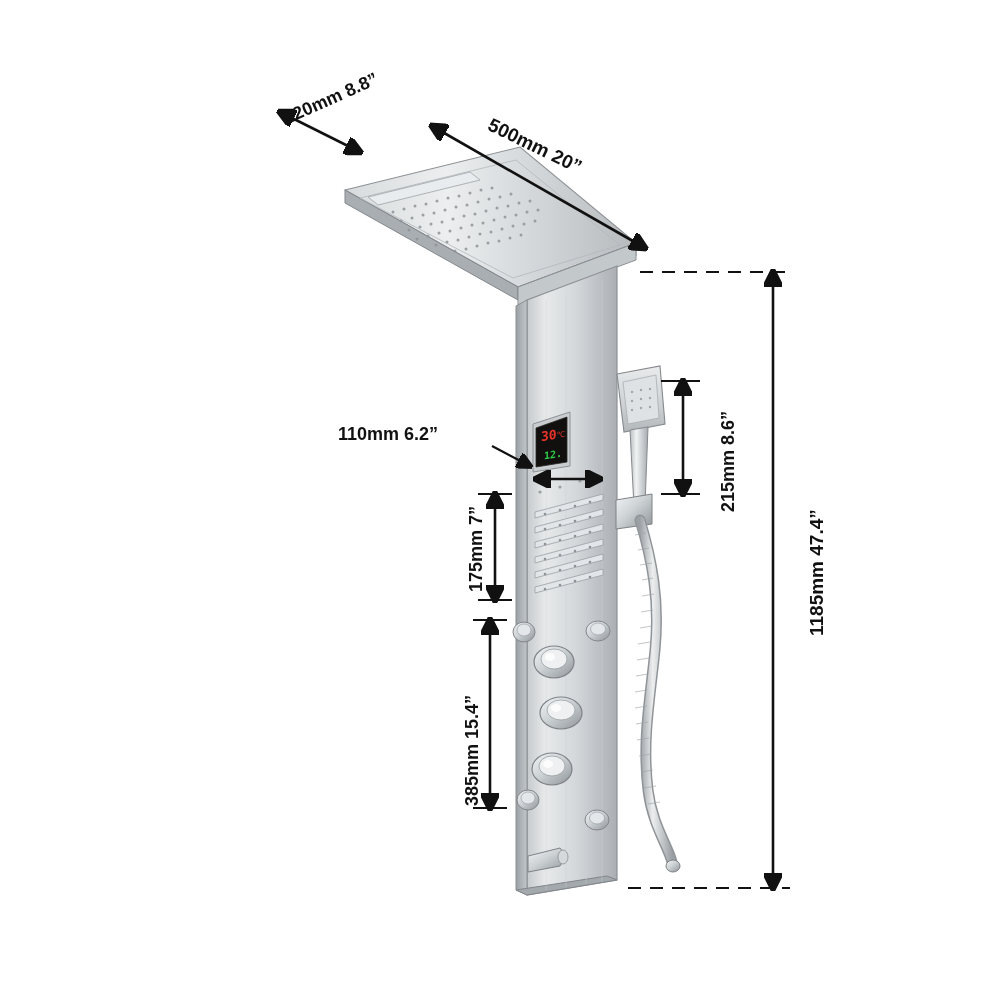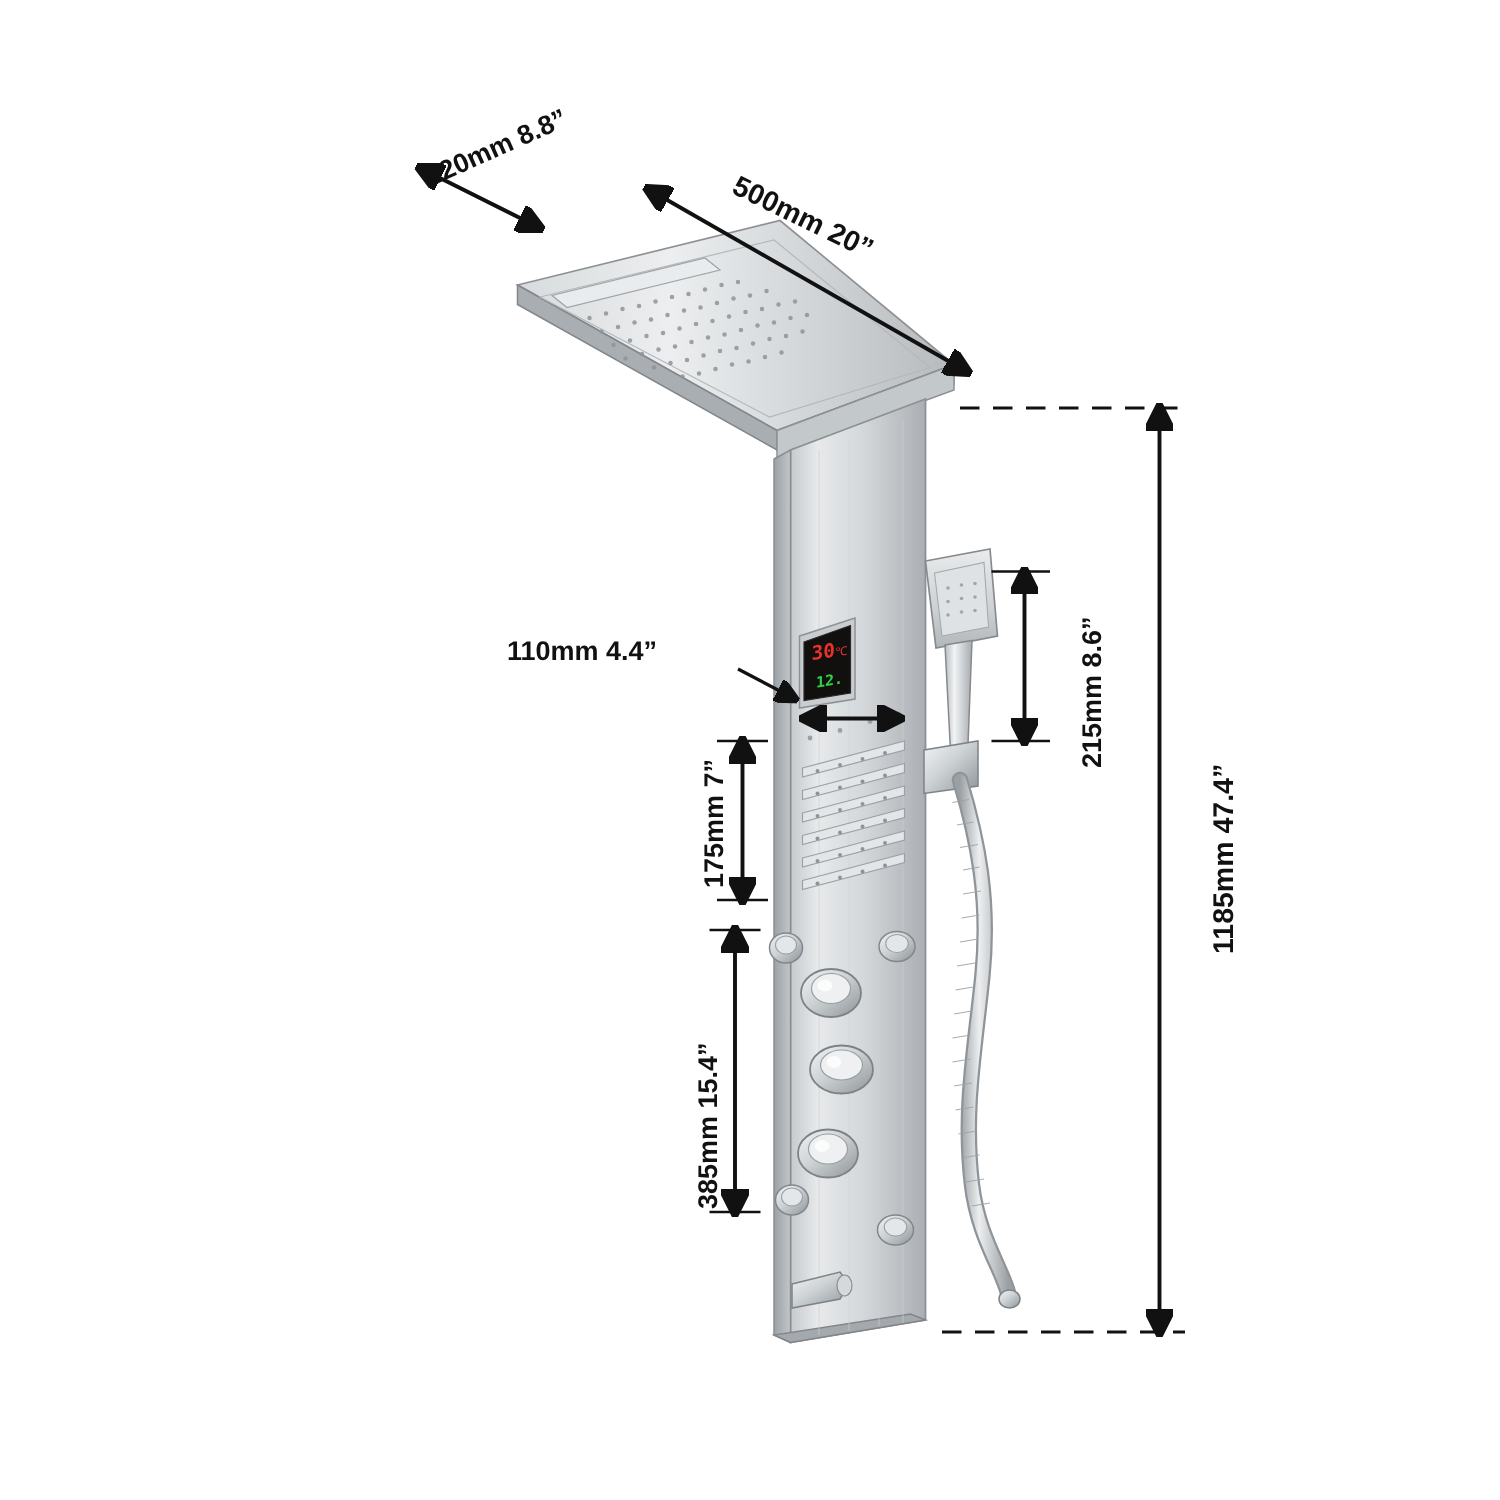--- a/index.html
+++ b/index.html
@@ -371,21 +371,21 @@
   </svg>
 
   <div class="lcd-text" style="left:541px; top:429px; font-size:13px; font-weight:bold; color:#e8322a; transform: skewY(-9deg);">30</div>
   <div class="lcd-text" style="left:557px; top:431px; font-size:8px; color:#e8322a; transform: skewY(-9deg);">℃</div>
   <div class="lcd-text" style="left:544px; top:450px; font-size:10px; font-weight:bold; color:#2fd14a; transform: skewY(-9deg);">12.</div>
 
   <div class="dim-label" style="left:289px; top:108px; font-size:18px; transform: rotate(-24deg); transform-origin: left bottom;">220mm 8.8”</div>
 
   <div class="dim-label" style="left:494px; top:114px; font-size:19px; transform: rotate(26deg); transform-origin: left top;">500mm 20”</div>
 
-  <div class="dim-label" style="left:338px; top:424px; font-size:18px;">110mm 4.4”</div>
+  <div class="dim-label" style="left:338px; top:424px; font-size:18px;">110mm 6.2”</div>
 
   <div class="dim-label rot90" style="left:806px; top:636px; font-size:19px;">1185mm 47.4”</div>
 
   <div class="dim-label rot90" style="left:718px; top:512px; font-size:18px;">215mm 8.6”</div>
 
   <div class="dim-label rot90" style="left:466px; top:592px; font-size:18px;">175mm 7”</div>
 
   <div class="dim-label rot90" style="left:462px; top:806px; font-size:18px;">385mm 15.4”</div>
 
 </div>

